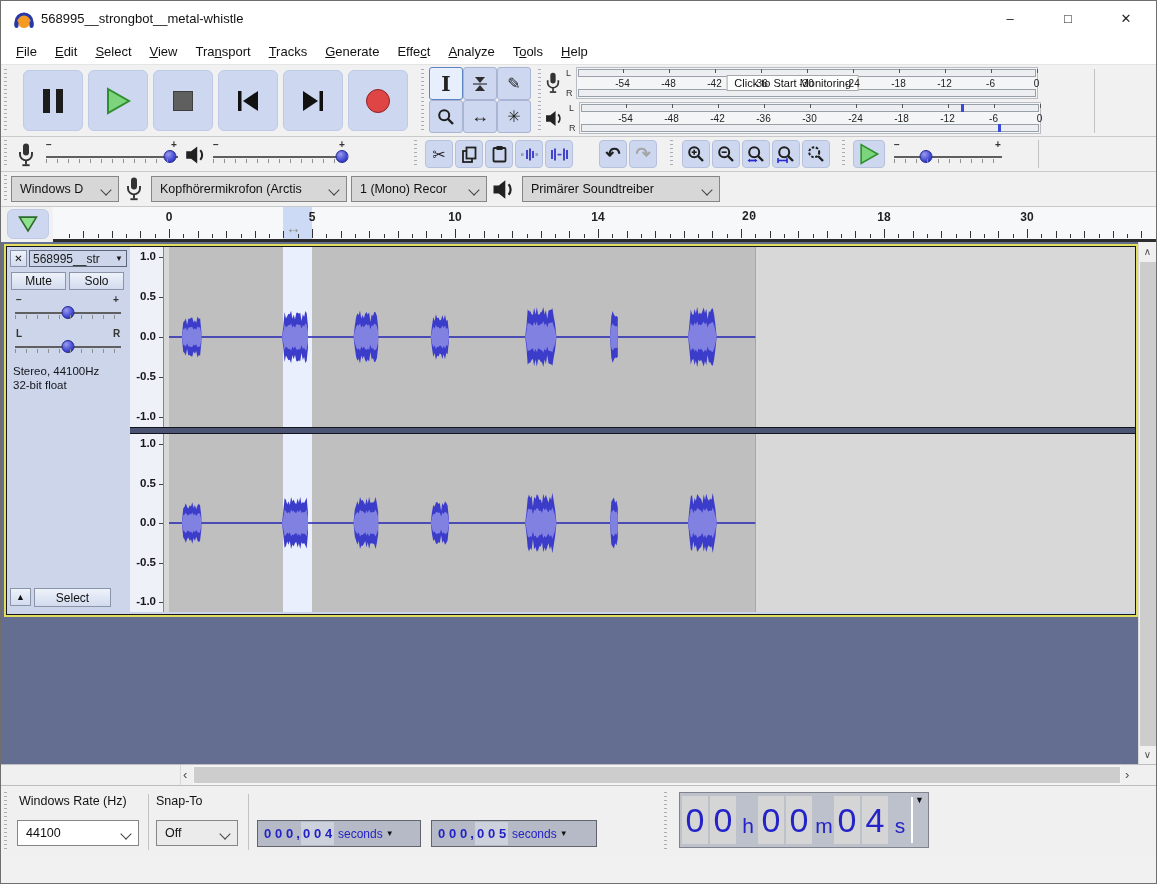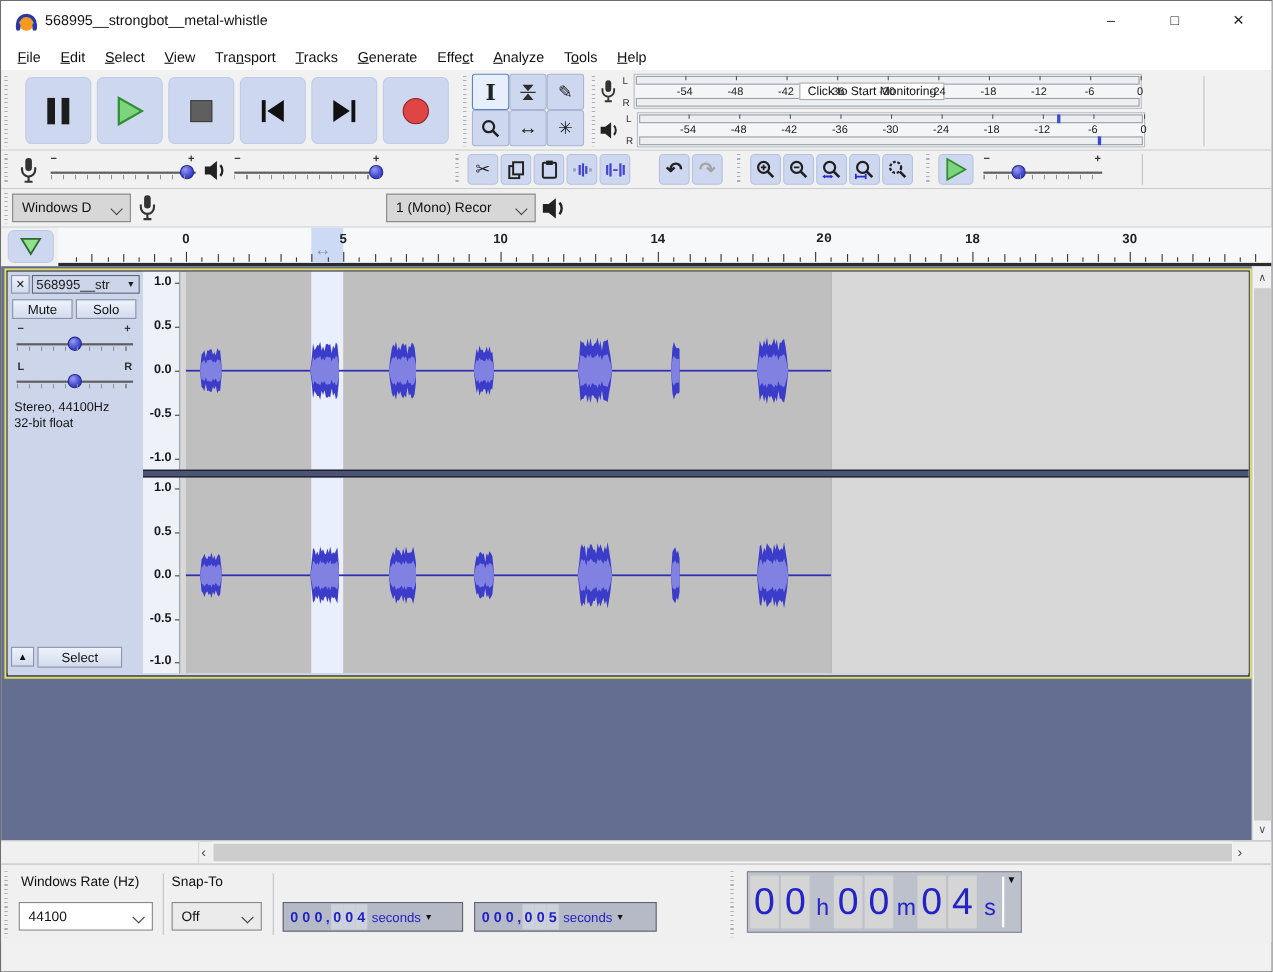--- a/index.html
+++ b/index.html
@@ -434,28 +434,36 @@
     <div class="combo" style="left:10px;top:4px;width:108px">
       <span>Windows D</span>
       <span class="chev"></span>
       </div>
     <svg class="abs" style="left:124px;top:4px" width="18" height="26" viewBox="0 0 15 21">
       <rect x="5" y="1" width="5" height="10" rx="2.5" fill="#333"></rect>
       <path d="M2.5 8 v2 a5 5 0 0 0 10 0 v-2" fill="none" stroke="#333" stroke-width="1.6"></path>
       <line x1="7.5" y1="15.5" x2="7.5" y2="18.5" stroke="#333" stroke-width="1.6"></line>
       <line x1="4.5" y1="19" x2="10.5" y2="19" stroke="#333" stroke-width="1.6"></line>
       </svg>
+    <div class="combo" style="left:150px;top:4px;width:196px">
+      <span>Kopfhörermikrofon (Arctis</span>
+      <span class="chev"></span>
+      </div>
     <div class="combo" style="left:350px;top:4px;width:136px">
       <span>1 (Mono) Recor</span>
       <span class="chev"></span>
       </div>
     <svg class="abs" style="left:491px;top:7px" width="24" height="21" viewBox="0 0 18 16">
       <polygon points="1,5 5,5 10,1 10,15 5,11 1,11" fill="#222"></polygon>
       <path d="M12.5 4 a6 6 0 0 1 0 8" fill="none" stroke="#222" stroke-width="1.7"></path>
       </svg>
+    <div class="combo" style="left:521px;top:4px;width:198px">
+      <span>Primärer Soundtreiber</span>
+      <span class="chev"></span>
+      </div>
   </div>
 
   <div class="abs" id="rulerrow">
     <div class="abs tbtn" style="left:6px;top:2px;width:42px;height:30px">
       <svg width="22" height="18" viewBox="0 0 20 17">
         <polygon points="2,2 18,2 10,15" fill="#8fe08f" stroke="#2c6b2c" stroke-width="1.5"></polygon>
         </svg>
     </div>
     <div id="ruler">
         <div class="rulsel" style="left: 230.4px; width: 28.6px;"></div>

